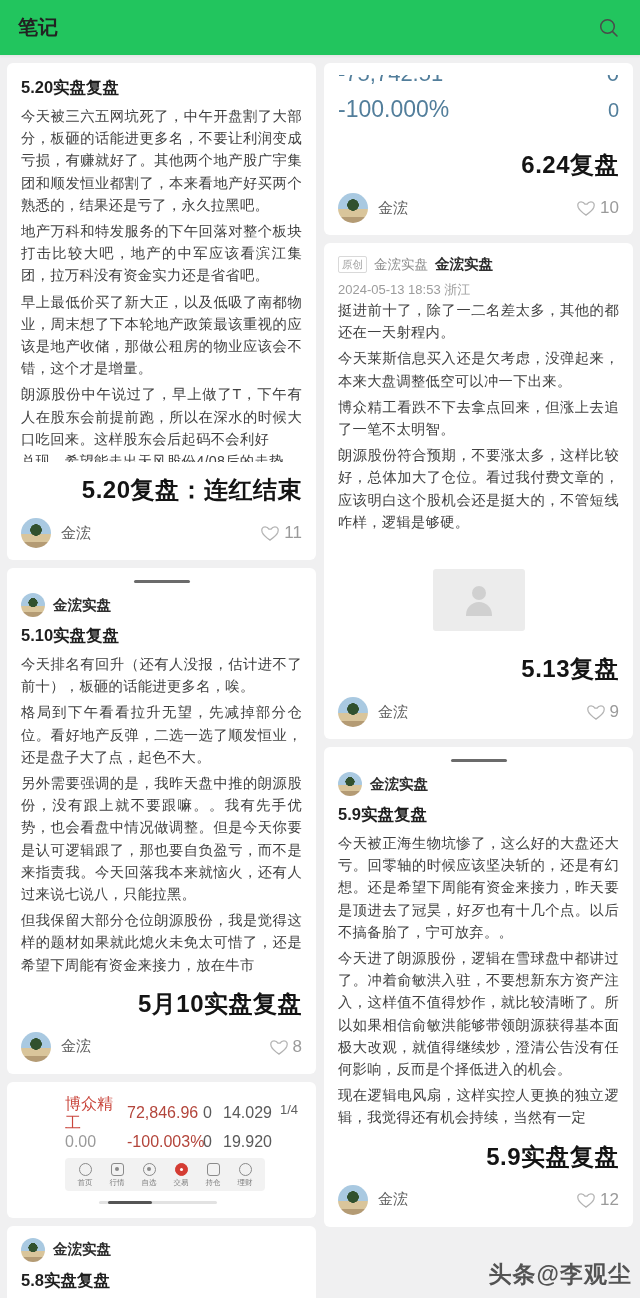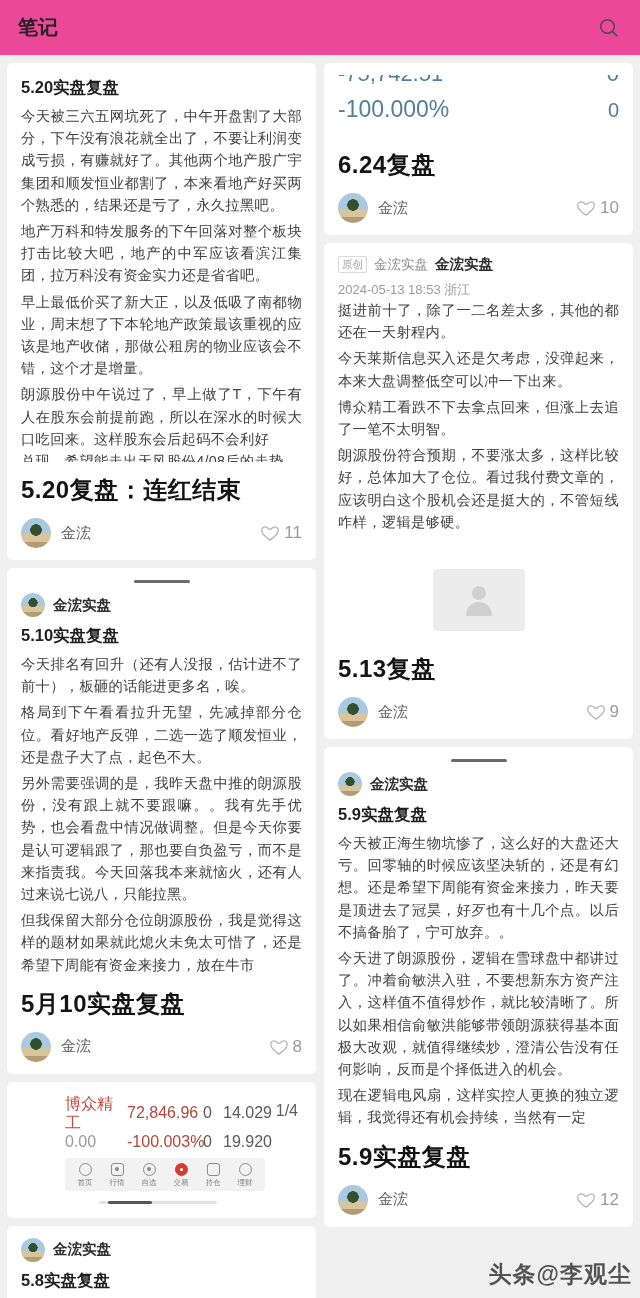--- a/index.html
+++ b/index.html
@@ -1,31 +1,31 @@
 <!DOCTYPE html>
 <html><head>
 <meta charset="utf-8">
 <style>
   html,body{margin:0;padding:0;background:#dcdcdc;}
   .screen{position:relative;width:640px;height:1298px;overflow:hidden;background:#f0f0f1;
     font-family:"Liberation Sans","DejaVu Sans",sans-serif;color:#3f3f3f;}
   
-  .topbar{height:55px;background:#ec4899;border-bottom:1px solid #e7e7e7;
+  .topbar{height:55px;background:#22c55e;border-bottom:1px solid #e7e7e7;
     display:flex;align-items:center;justify-content:space-between;padding:0 18px;box-shadow:0 1px 2px rgba(0,0,0,.04);}
   .topbar .title{font-size:20px;font-weight:bold;color:#222;}
   .search-btn{width:26px;height:26px;display:flex;align-items:center;justify-content:center;}
   
   .feed{display:flex;gap:8px;padding:7px;align-items:flex-start;}
   .col{display:flex;flex-direction:column;gap:8px;width:309px;}
   .card{background:#fff;border-radius:6px;padding:12px 14px;overflow:hidden;}
   
   .sub{font-size:16.5px;font-weight:bold;color:#1f1f1f;margin:2px 0 6px;}
   .p{font-size:14.3px;line-height:22.2px;color:#414141;margin:0 0 4px;text-align:justify;letter-spacing:.3px;}
   .clip-line{height:12px;overflow:hidden;}
-  .bigtitle{font-size:24px;font-weight:600;color:#141414;margin:12px 0 4px;letter-spacing:.5px;}
+  .bigtitle{font-size:24px;font-weight:600;color:#141414;margin:12px 0 4px;letter-spacing:.5px;text-align:right;}
   .cfoot{display:flex;align-items:center;margin-top:12px;}
   .avatar{width:30px;height:30px;border-radius:50%;flex:0 0 auto;
     background:
       radial-gradient(circle at 50% 40%, #31512e 0 24%, rgba(0,0,0,0) 25%),
       linear-gradient(180deg,#a9c9e1 0 54%,#d9c59b 54% 80%,#b49b74 80% 100%);}
   .avatar.sm{width:24px;height:24px;}
   .uname{font-size:15px;color:#5d5d5d;margin-left:10px;flex:1;}
   .like{display:flex;align-items:center;gap:4px;color:#9a9a9a;font-size:17px;}
   .chead{display:flex;align-items:center;margin-bottom:8px;}
   .chead .hname{font-size:14.5px;font-weight:bold;color:#2e2e2e;margin-left:8px;}
@@ -59,21 +59,21 @@
   .sc1.gray{color:#9a9a9a;}
   .tabstrip{margin-top:7px;background:#f2f2f2;border-radius:4px;display:flex;justify-content:space-between;
     padding:5px 7px 3px;}
   .tab{display:flex;flex-direction:column;align-items:center;gap:2px;width:26px;}
   .tab .glyph{width:13px;height:13px;border:1.2px solid #8a8a8a;border-radius:3px;box-sizing:border-box;position:relative;}
   .tab .glyph.round{border-radius:50%;}
   .tab .glyph.dot:after{content:"";position:absolute;left:3px;top:3px;width:4px;height:4px;background:#8a8a8a;border-radius:50%;}
   .tab .glyph.red{background:#d43c33;border-color:#d43c33;}
   .tab .glyph.red:after{content:"";position:absolute;left:4px;top:4px;width:3px;height:3px;background:#fff;border-radius:50%;}
   .tab .lbl{font-size:7.5px;color:#7d7d7d;transform-origin:center;white-space:nowrap;}
-  .counter{margin-left:auto;margin-right:4px;font-size:16px;color:#5f5f5f;margin-top:8px;}
+  .counter{margin-left:auto;margin-right:4px;font-size:13px;color:#5f5f5f;margin-top:8px;}
   .scrollline{position:relative;width:118px;height:3px;background:#e2e2e2;border-radius:2px;margin:10px 0 2px 78px;}
   .scrollline i{position:absolute;left:8%;top:0;width:37%;height:3px;background:#555;border-radius:2px;}
   
   .watermark{position:absolute;right:8px;bottom:8px;font-size:23px;font-weight:bold;color:#3e3e3e;
     letter-spacing:1px;opacity:.88;text-shadow:0 0 1px rgba(255,255,255,.6);}
   svg{display:block;}
 </style>
 </head>
 <body>
 
@@ -88,21 +88,21 @@
       </svg>
     </div>
   </div>
 
   <div class="feed">
 
     <div class="col">
 
       <div class="card">
         <div class="sub">5.20实盘复盘</div>
-        <div class="p">今天被三六五网坑死了，中午开盘割了大部分，下午没有浪花就全出了，不要让利润变成亏损，有赚就好了。其他两个地产股广宇集团和顺发恒业都割了，本来看地产好买两个熟悉的，结果还是亏了，永久拉黑吧。</div>
+        <div class="p">今天被三六五网坑死了，中午开盘割了大部分，板砸的话能进更多名，不要让利润变成亏损，有赚就好了。其他两个地产股广宇集团和顺发恒业都割了，本来看地产好买两个熟悉的，结果还是亏了，永久拉黑吧。</div>
         <div class="p">地产万科和特发服务的下午回落对整个板块打击比较大吧，地产的中军应该看滨江集团，拉万科没有资金实力还是省省吧。</div>
         <div class="p">早上最低价买了新大正，以及低吸了南都物业，周末想了下本轮地产政策最该重视的应该是地产收储，那做公租房的物业应该会不错，这个才是增量。</div>
         <div class="p" style="margin-bottom:0">朗源股份中午说过了，早上做了T，下午有人在股东会前提前跑，所以在深水的时候大口吃回来。这样股东会后起码不会利好</div>
         <div class="clip-line">
           <div class="p">兑现，希望能走出天风股份4/08后的走势</div>
         </div>
         <div class="bigtitle">5.20复盘：连红结束</div>
         <div class="cfoot">
           <div class="avatar"></div>
           <div class="uname">金浤</div>

